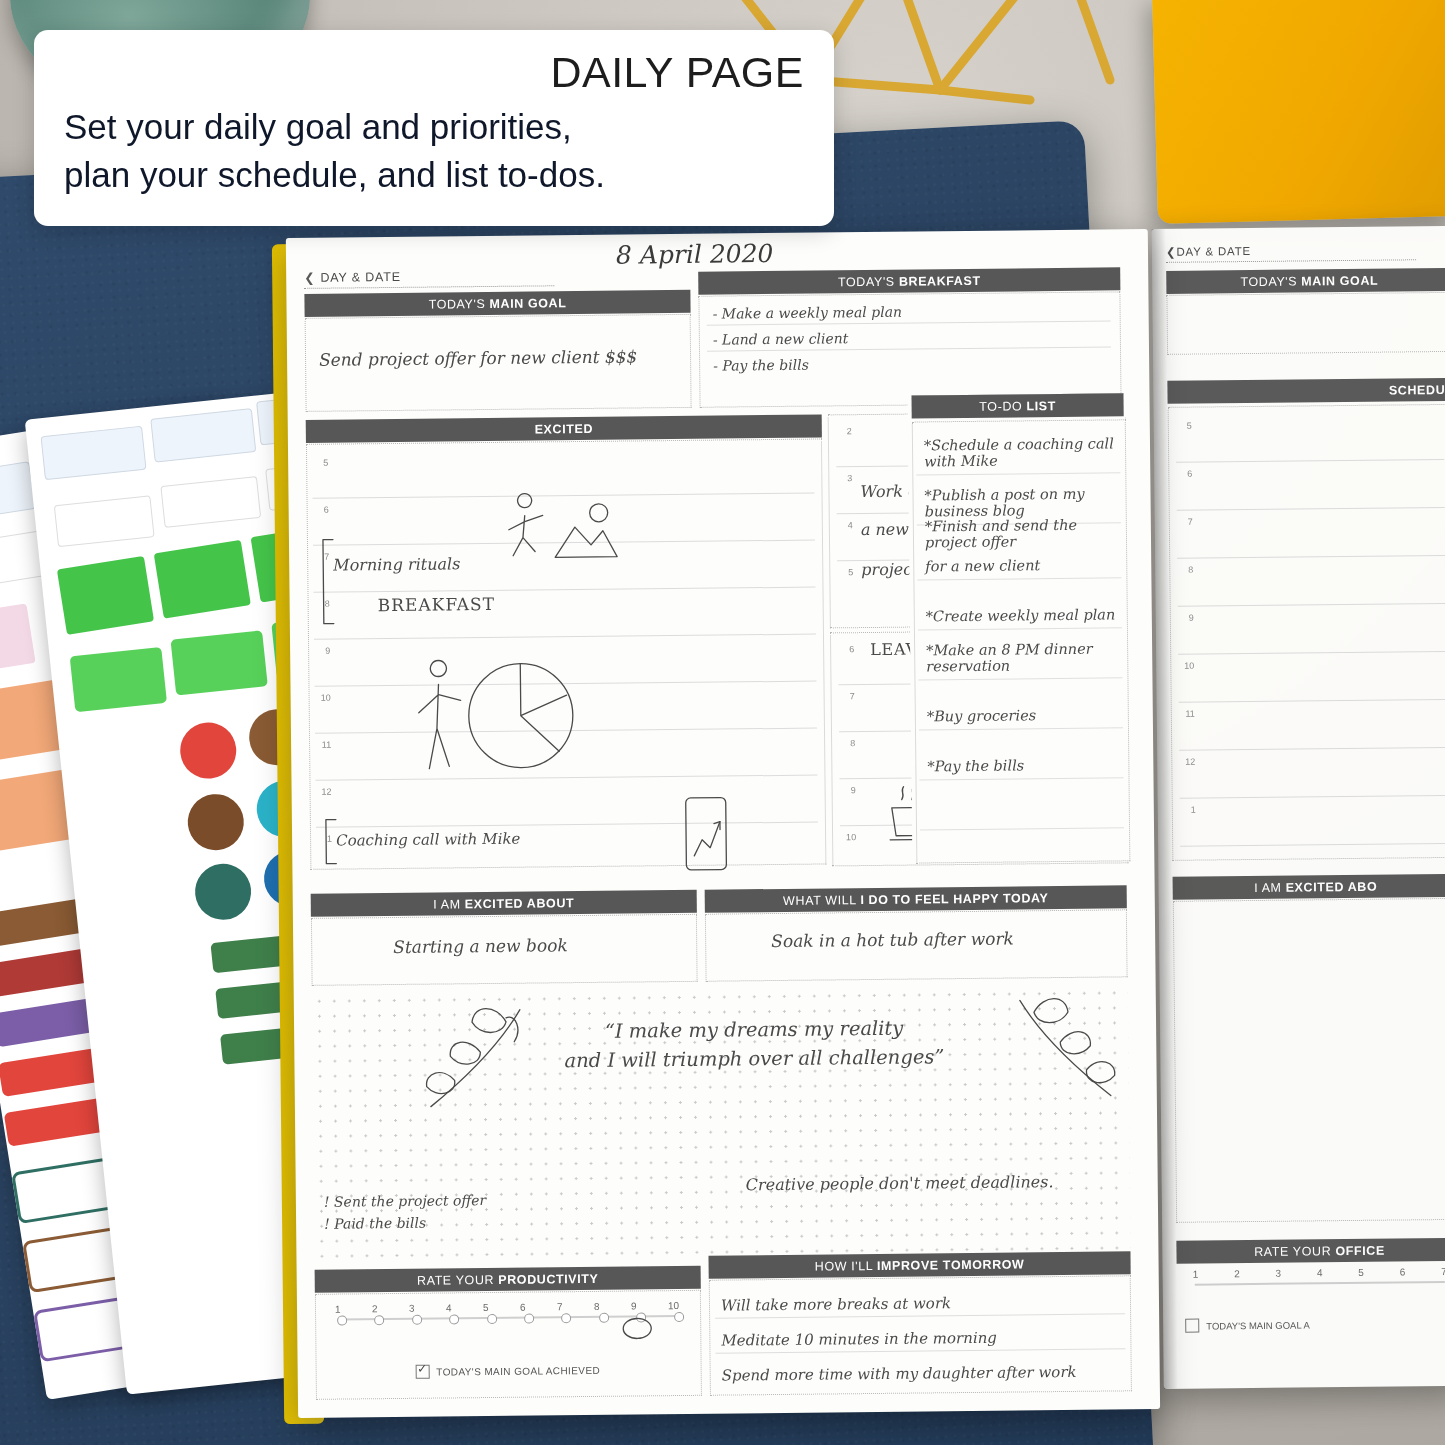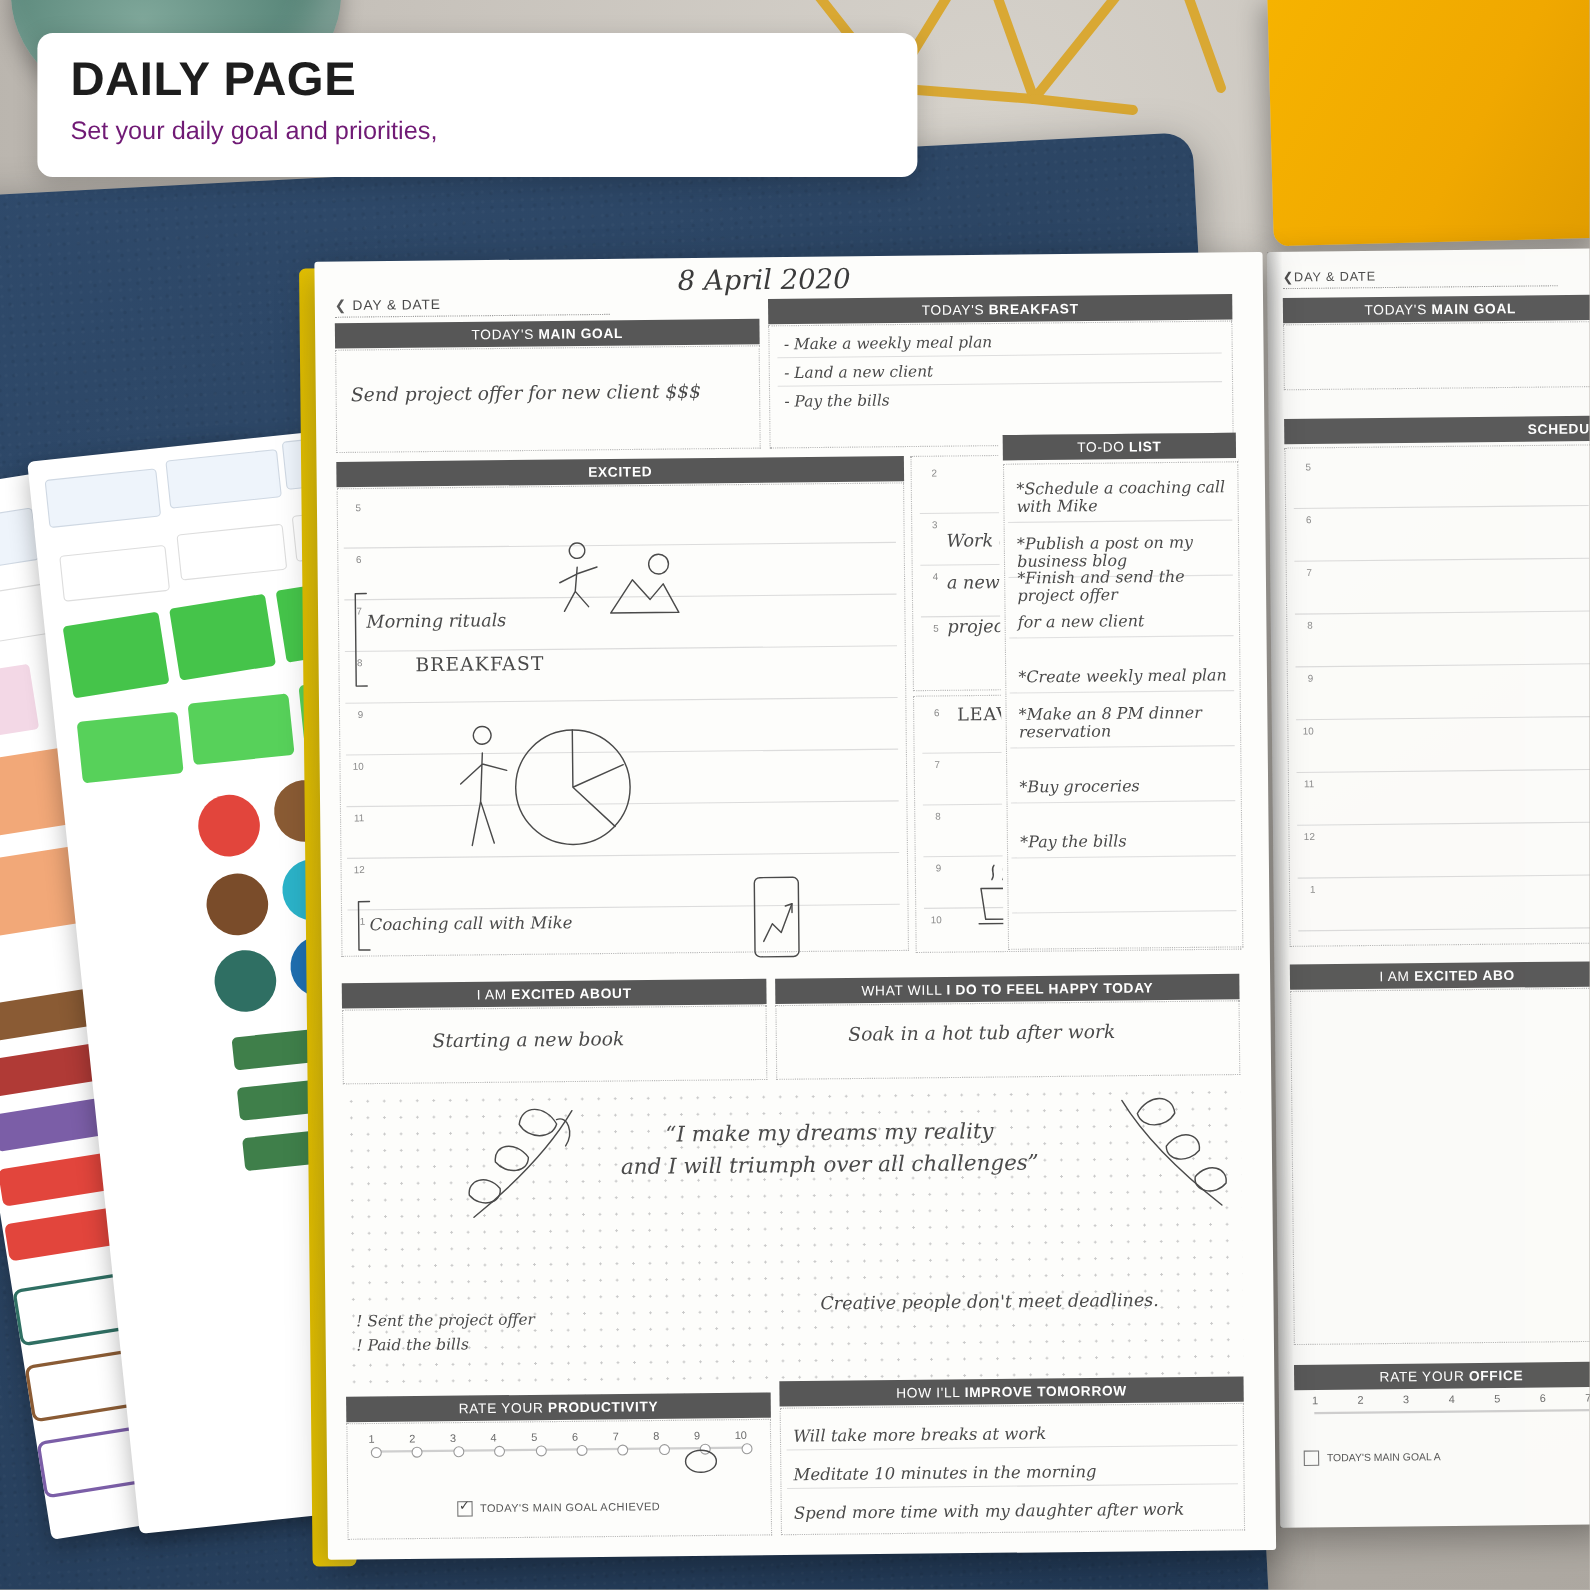--- a/index.html
+++ b/index.html
@@ -117,22 +117,22 @@
   .quote{font-size:19.5px;color:#4a4a4a;line-height:1.5;}
   .note{font-size:14px;}
   svg{overflow:visible;}
   .dood{stroke:#4a4a4a;fill:none;stroke-width:1.3;stroke-linecap:round;stroke-linejoin:round;}
   
   .caption{
     position:absolute;left:34px;top:30px;width:740px;
     background:#fff;border-radius:14px;padding:18px 30px 26px;
     box-shadow:0 6px 22px rgba(0,0,0,.18);
   }
-  .caption h1{margin:0;font-size:43px;letter-spacing:.5px;color:#1d1d1d;font-weight:700;}
-  .caption p{margin:6px 0 0;font-size:23px;line-height:1.38;color:#701a75;font-weight:300;}
+  .caption h1{margin:0;font-size:43px;letter-spacing:.5px;color:#1d1d1d;font-weight:400;text-align:right;}
+  .caption p{margin:6px 0 0;font-size:35px;line-height:1.38;color:#0f172a;font-weight:300;}
 </style>
 </head>
 <body>
 
 <div id="scene">
   <div class="concrete"></div>
 
   <div class="bowl"></div>
 
   <div class="gold">
@@ -498,14 +498,15 @@
         <div class="todo-line"></div>
       </div>
     </div>
   </div>
 </div>
 
 <div class="caption">
   <h1>DAILY PAGE</h1>
   <p>
     <span>Set your daily goal and priorities,</span><br>
+    <span>plan your schedule, and list to-dos.</span>
   </p>
 </div>
 
 </body></html>

